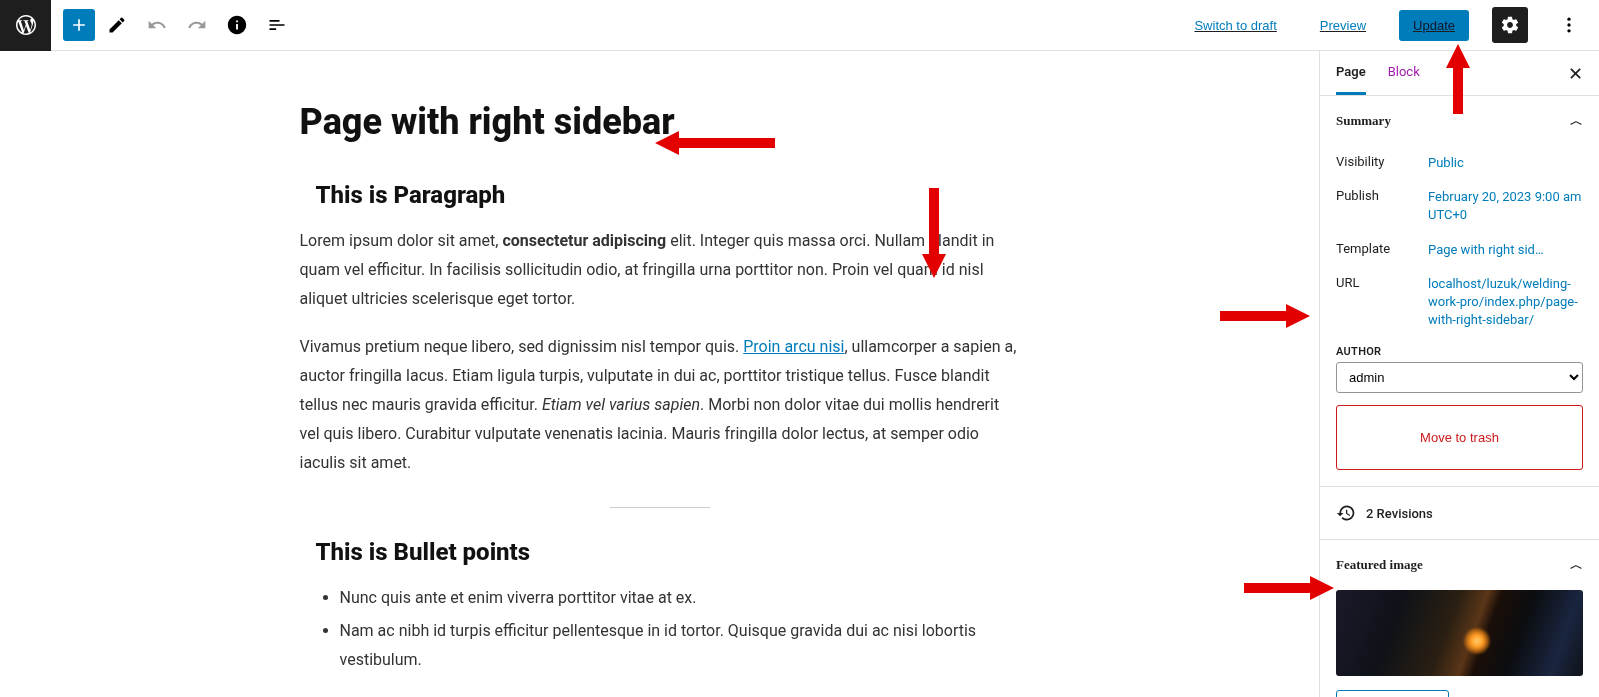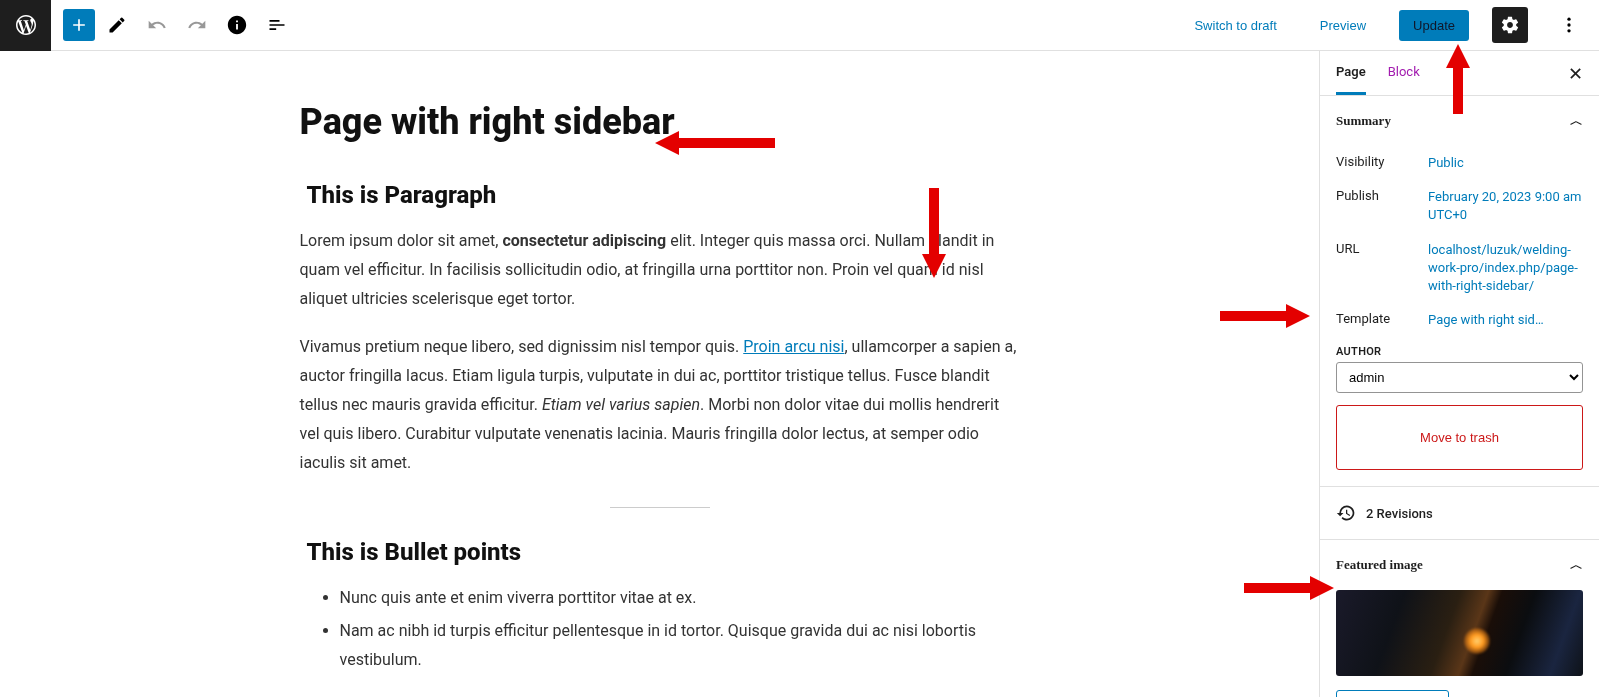--- a/index.html
+++ b/index.html
@@ -2,29 +2,29 @@
 <html><head>
 <meta charset="utf-8">
 <style>
 * { margin: 0; padding: 0; box-sizing: border-box; }
 body { font-family: -apple-system, BlinkMacSystemFont, "Segoe UI", Roboto, sans-serif; font-size: 13px; color: #1e1e1e; overflow: hidden; }
 .top-bar { display: flex; align-items: center; height: 51px; border-bottom: 1px solid #e0e0e0; }
 .wp-logo { width: 51px; height: 51px; background: #1e1e1e; display: flex; align-items: center; justify-content: center; color: #fff; }
 .toolbar-left { display: flex; align-items: center; gap: 4px; padding: 0 12px; }
 .btn-icon { width: 36px; height: 36px; display: flex; align-items: center; justify-content: center; border: none; background: transparent; cursor: pointer; border-radius: 3px; }
 .btn-add { background: #007cba; color: #fff; border-radius: 3px; width: 32px; height: 32px; }
-.toolbar-right { margin-left: auto; display: flex; align-items: center; gap: 23px; padding: 0 12px; }
+.toolbar-right { margin-left: auto; display: flex; align-items: center; gap: 23px; padding: 0 12px; text-decoration: underline; }
 .link-btn { color: #007cba; background: none; border: none; cursor: pointer; font-size: 13px; padding: 6px 10px; }
 .btn-primary { background: #007cba; color: #0f172a; border: none; padding: 8px 14px; border-radius: 3px; cursor: pointer; font-size: 13px; }
 .btn-settings { background: #1e1e1e; color: #fff; width: 36px; height: 36px; border-radius: 3px; border: none; display: flex; align-items: center; justify-content: center; cursor: pointer; }
 .main { display: flex; height: calc(100vh - 51px); }
 .editor { flex: 1; overflow-y: auto; background: #fff; }
 .content { max-width: 760px; margin: 0 auto; padding: 50px 20px; color: #222; }
 .title { font-size: 36px; font-weight: 800; margin-bottom: 38px; color: #111; }
-.h2 { font-size: 24px; font-weight: 800; margin: 20px 7px 18px; color: #111; }
+.h2 { font-size: 24px; font-weight: 800; margin: 20px 16px 18px; color: #111; }
 .para { font-size: 16px; line-height: 1.8; margin-bottom: 20px; color: #333; }
 .para a { color: #007cba; text-decoration: underline; }
 hr { border: none; border-top: 1px solid #ccc; width: 100px; margin: 30px auto; }
 ul { font-size: 16px; line-height: 1.8; padding-left: 40px; color: #333; }
 ul li { margin-bottom: 4px; }
 .sidebar { width: 280px; border-left: 1px solid #e0e0e0; background: #fff; overflow-y: auto; display: flex; flex-direction: column; position: relative; justify-content: space-between; }
 .tabs { display: flex; align-items: center; border-bottom: 1px solid #e0e0e0; padding: 0 16px; height: 46px; position: relative; }
 .tab { padding: 13px 0; margin-right: 22px; font-size: 13px; color: #a21caf; cursor: pointer; border-bottom: 3px solid transparent; font-weight: 400; }
 .tab.active { border-bottom: 3px solid #007cba; color: #1e1e1e; font-weight: 600; }
 .tab-close { margin-left: auto; font-size: 18px; cursor: pointer; color: #1e1e1e; }
@@ -138,26 +138,26 @@
       <div class="panel-body">
         <div class="row">
           <span class="row-label">Visibility</span>
           <span class="row-value">Public</span>
         </div>
         <div class="row">
           <span class="row-label">Publish</span>
           <span class="row-value">February 20, 2023 9:00 am UTC+0</span>
         </div>
         <div class="row">
+          <span class="row-label">Template</span>
+          <span class="row-value">Page with right sid…</span>
+        </div>
+        <div class="row">
           <span class="row-label">URL</span>
           <span class="row-value">localhost/luzuk/welding-work-pro/index.php/page-with-right-sidebar/</span>
-        </div>
-        <div class="row">
-          <span class="row-label">Template</span>
-          <span class="row-value">Page with right sid…</span>
         </div>
         <div class="author-label">AUTHOR</div>
         <select>
           <option>admin</option>
         </select>
         <button class="btn-outline">Move to trash</button>
       </div>
     </div>
 
     <div class="revision-row">

